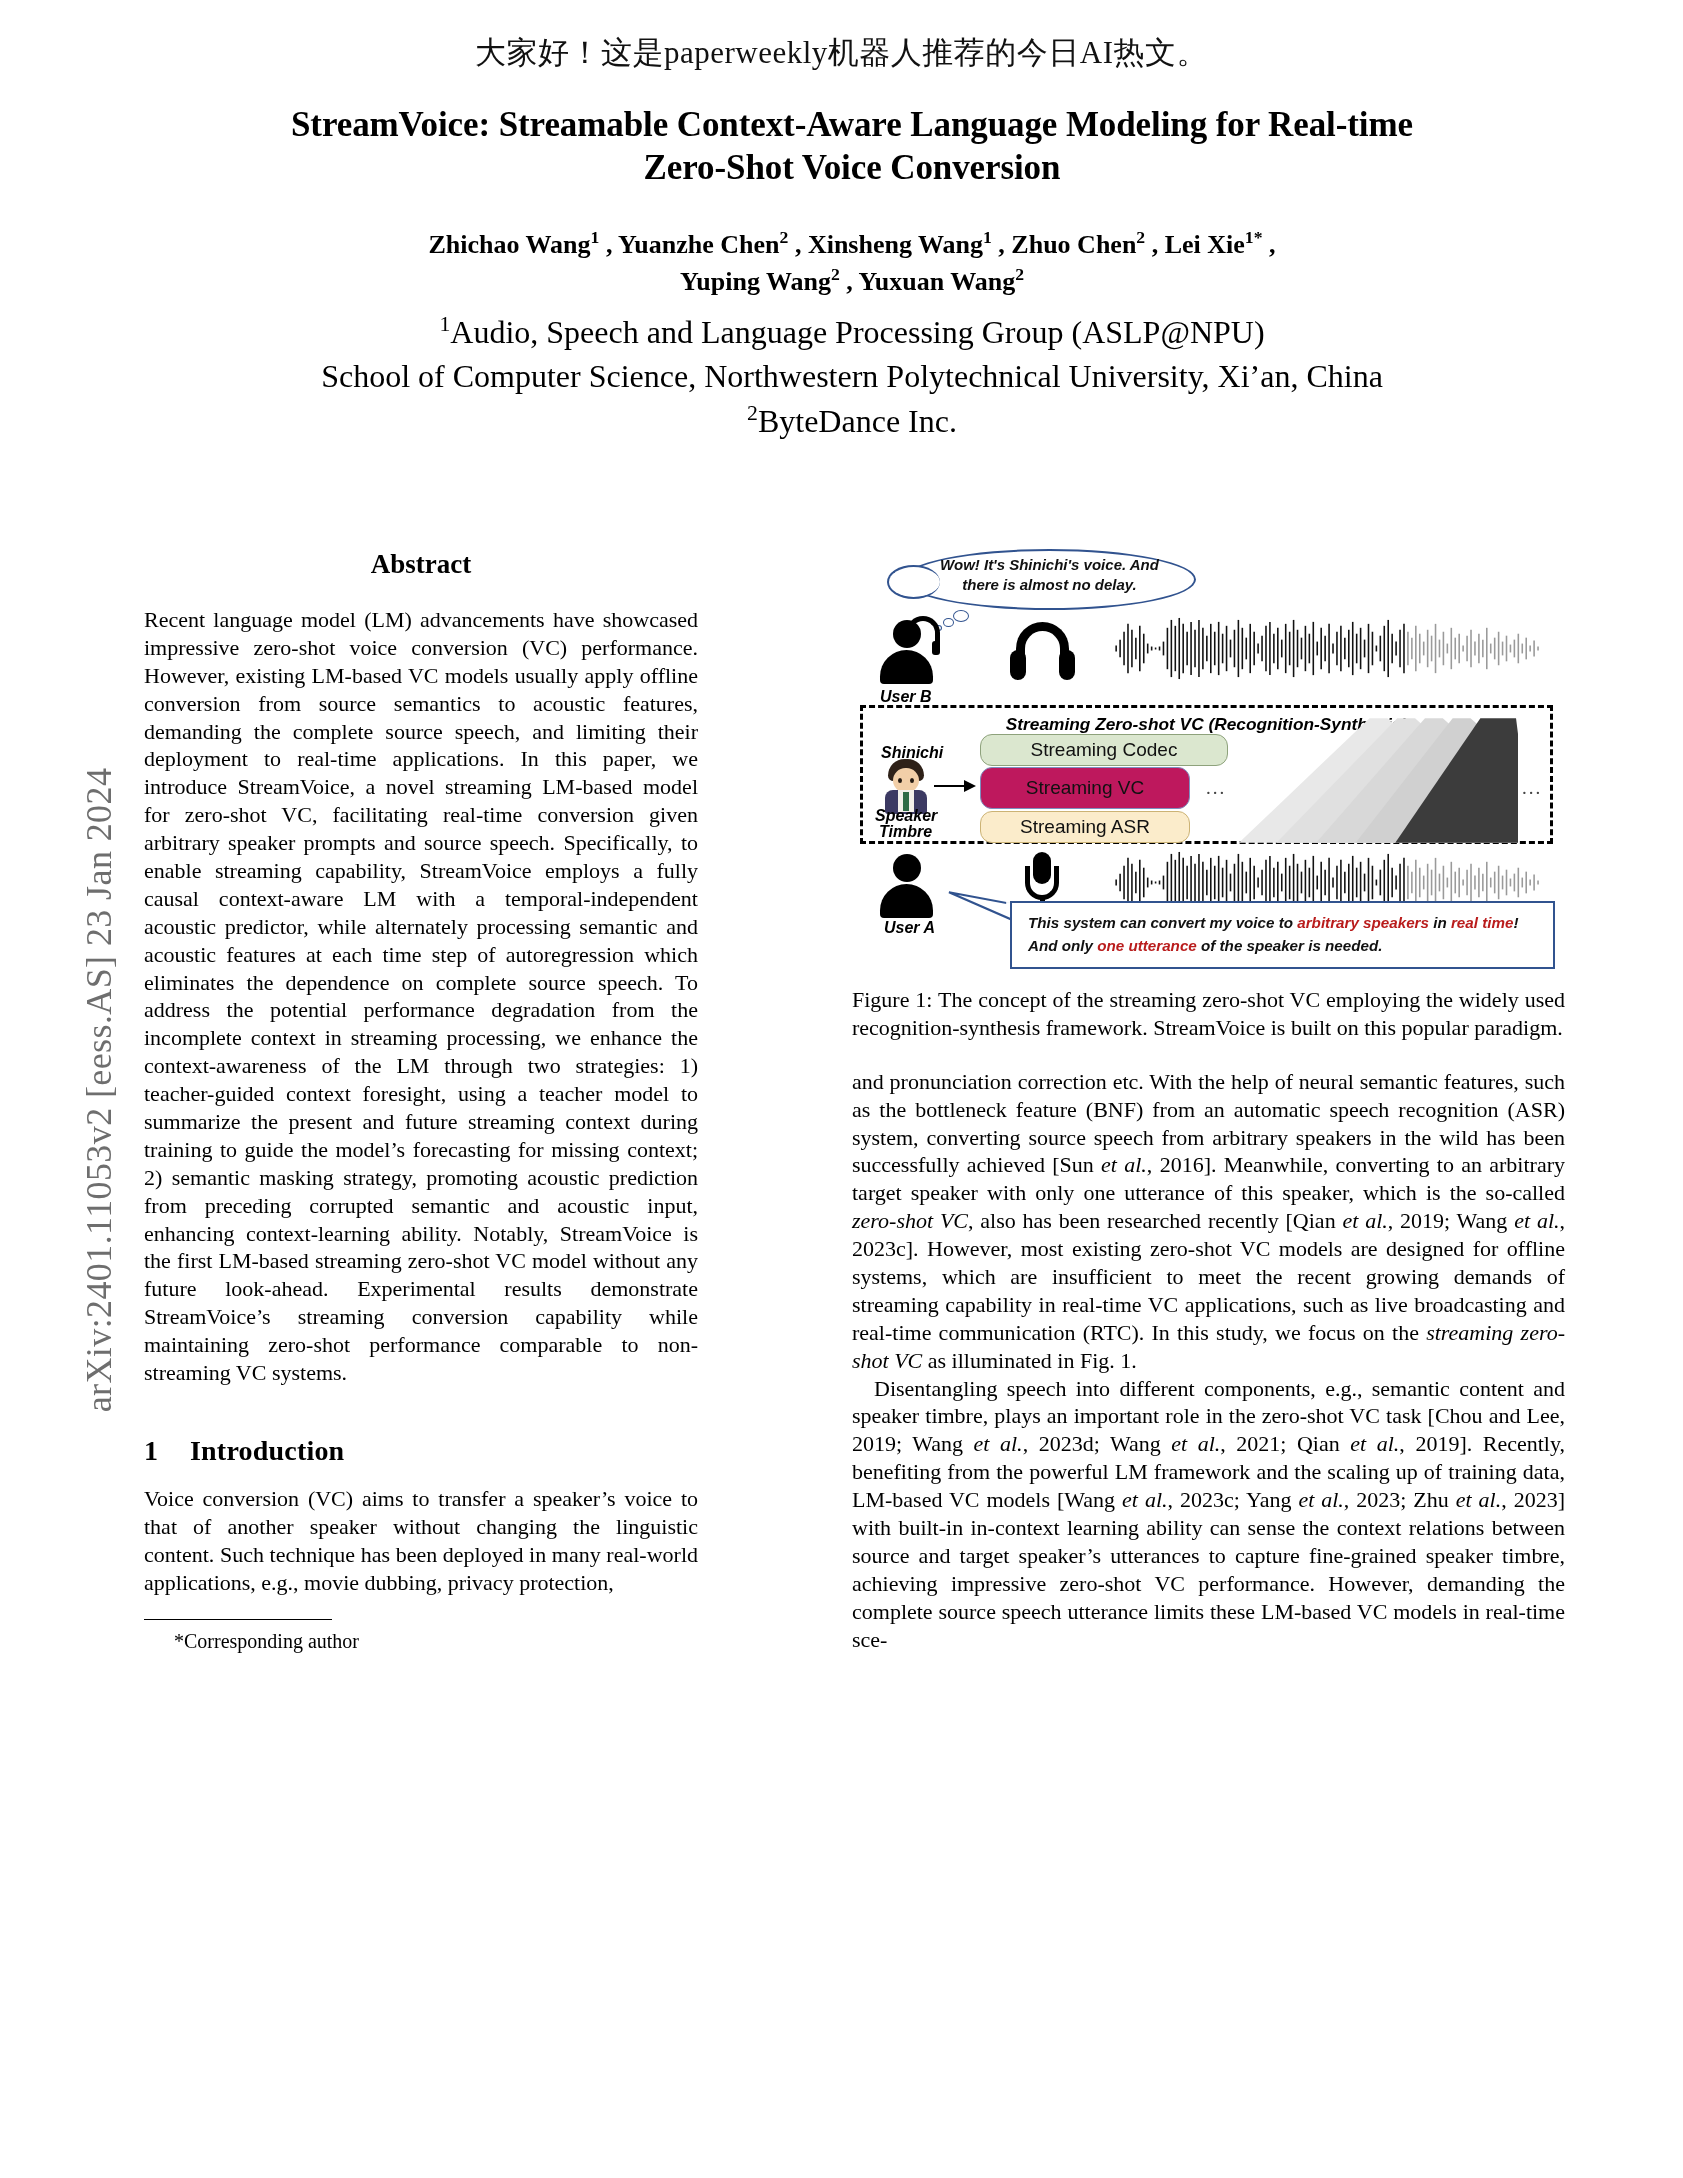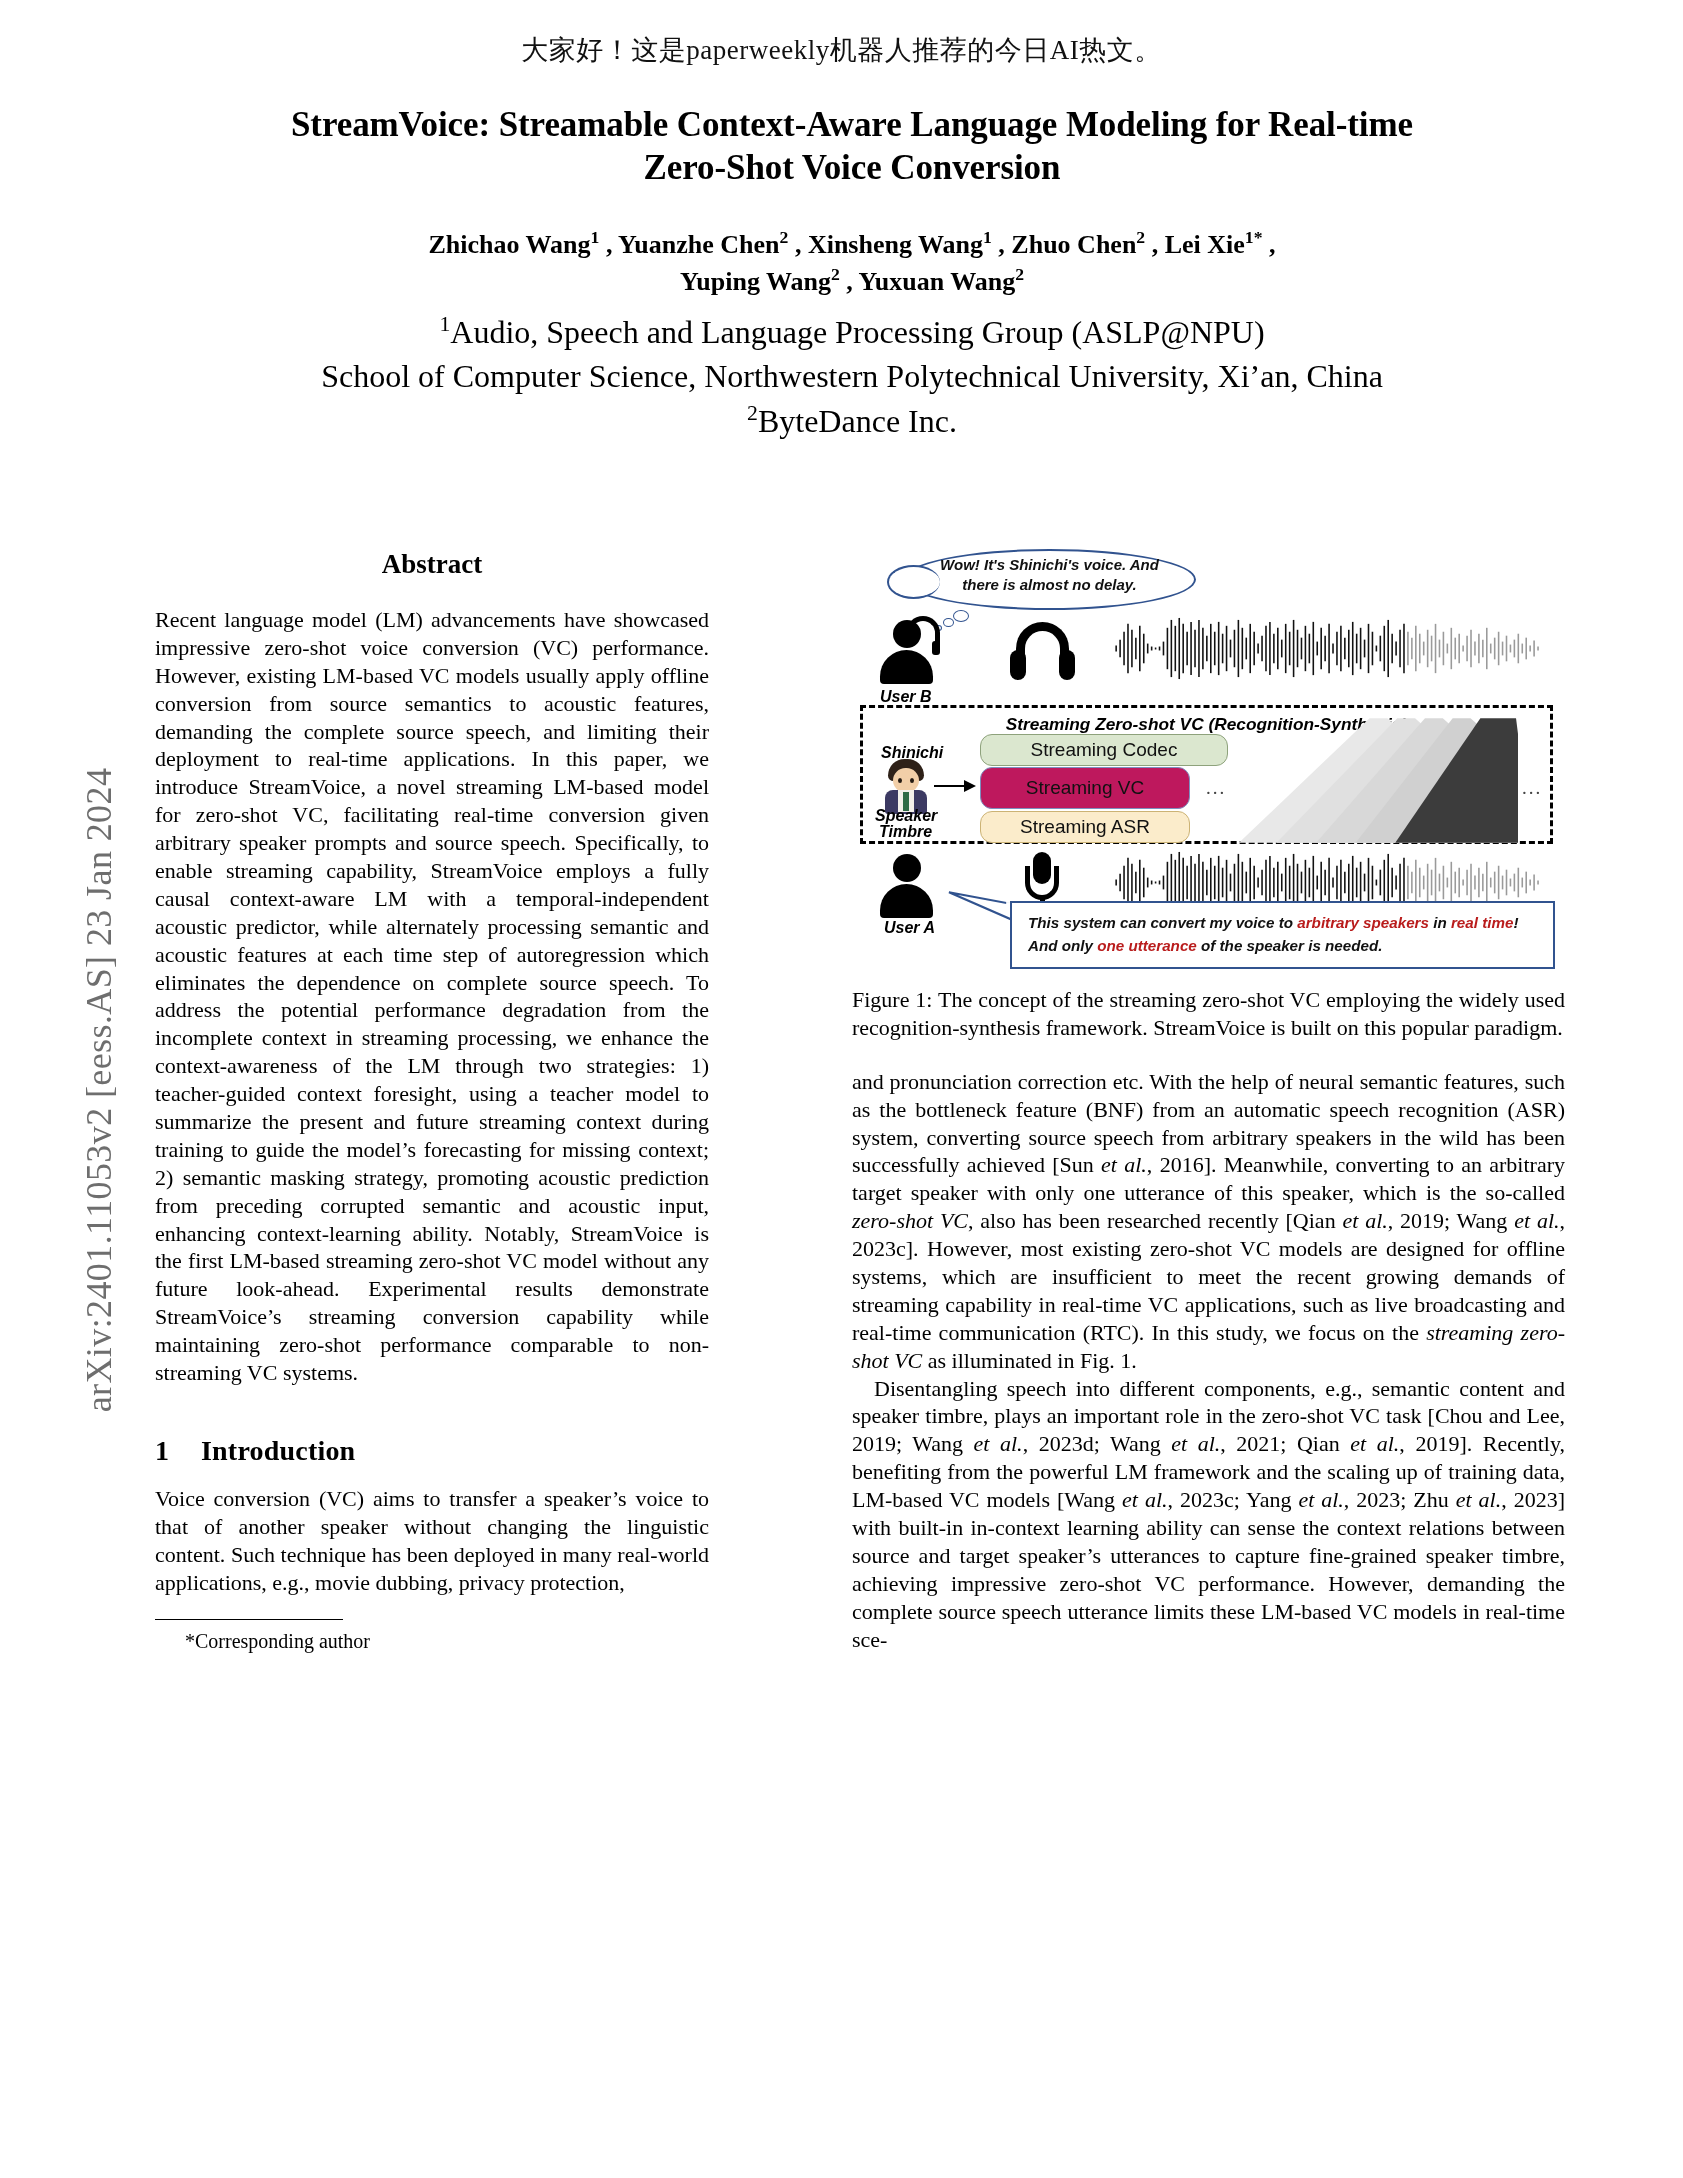--- a/index.html
+++ b/index.html
@@ -14,21 +14,21 @@
     overflow: hidden;
   }
 
   
   .cn-banner {
     position: absolute;
     top: 32px;
     left: 0;
     width: 1683px;
     text-align: center;
-    font-size: 27px;
+    font-size: 31px;
     letter-spacing: 0.5px;
     color: #111;
   }
 
   
   .arxiv-stamp {
     position: absolute;
     left: -495px;
     top: 1069px;
     width: 1188px;
@@ -79,21 +79,21 @@
   
   .cols {
     position: absolute;
     top: 549px;
     left: 0;
     width: 1426px;
     height: 1629px;
   }
   .col-left {
     position: absolute;
-    left: 16px;
+    left: 5px;
     top: 0;
     width: 554px;
     height: 1629px;
   }
   .col-right {
     position: absolute;
     left: 713px;
     top: 0;
     width: 713px;
     height: 1629px;

